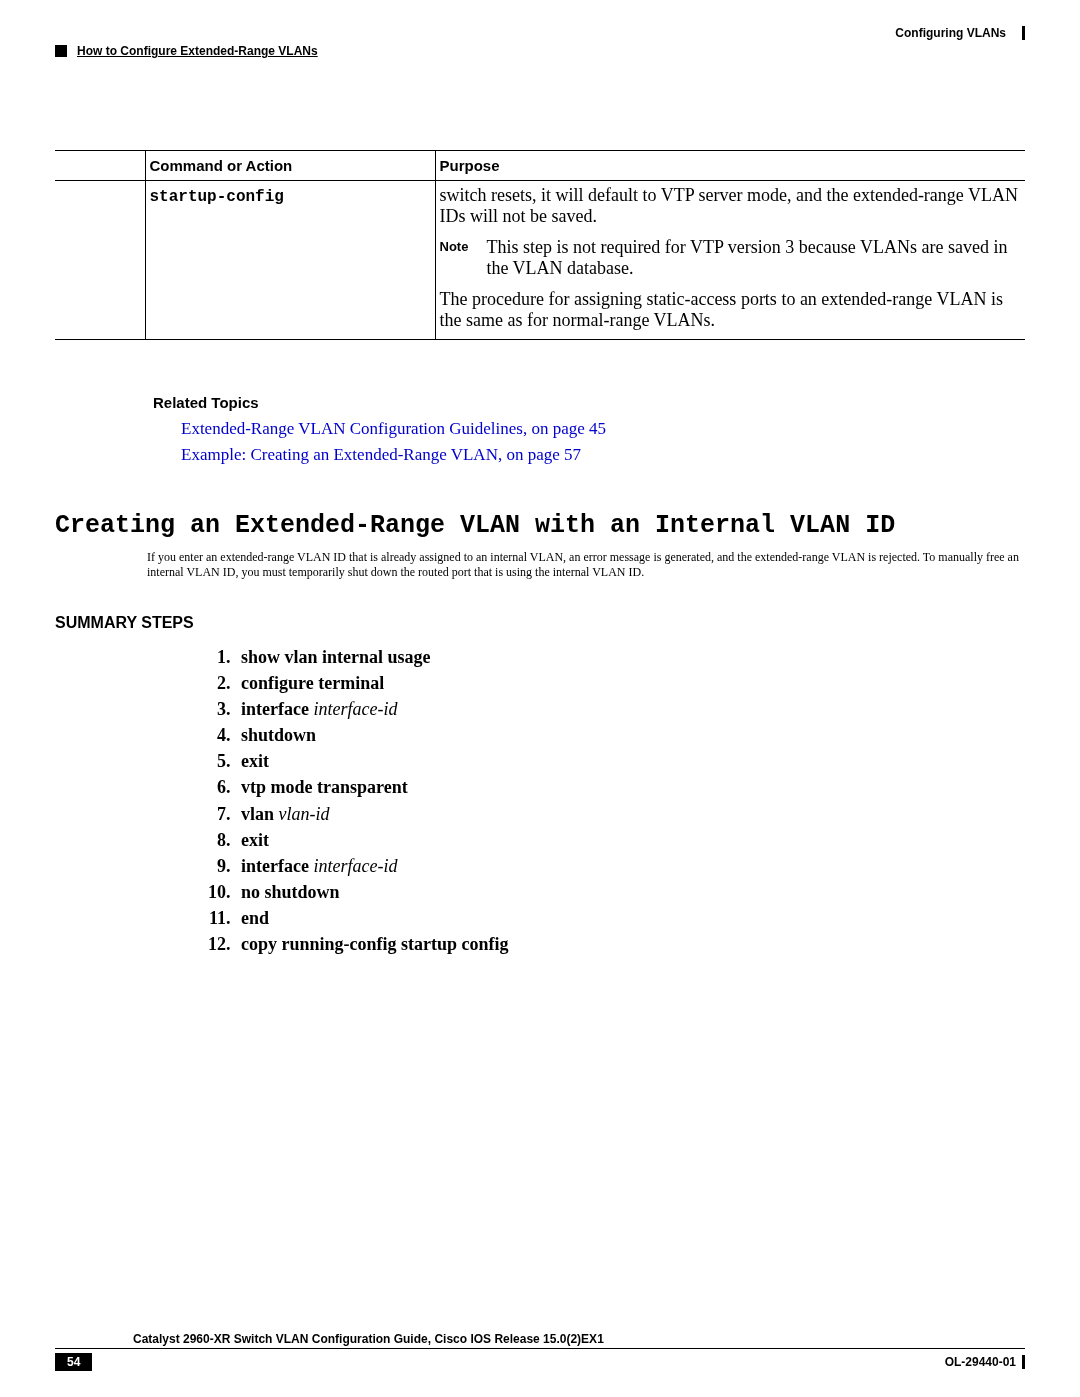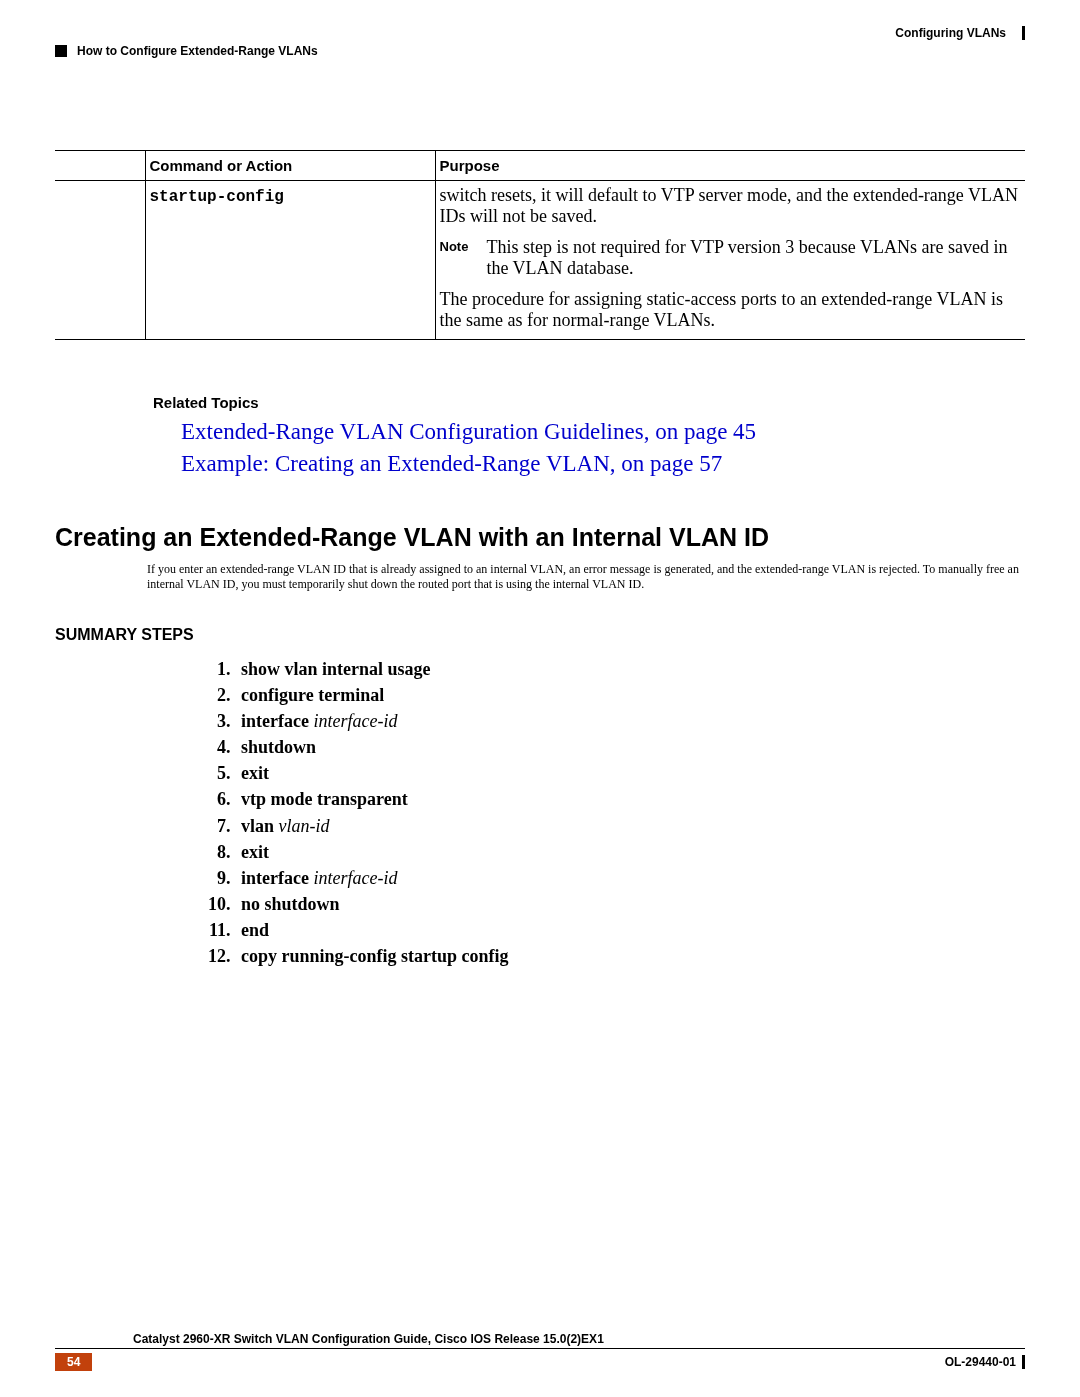--- a/index.html
+++ b/index.html
@@ -27,20 +27,21 @@
   .header-right {
     display: flex;
     align-items: center;
     gap: 16px;
   }
   .header-left {
     display: flex;
     align-items: center;
     gap: 10px;
     margin-top: 18px;
+    text-decoration: underline;
   }
   .black-box-sm {
     display: inline-block;
     width: 12px;
     height: 12px;
     background: #000;
   }
   .vbar {
     display: inline-block;
     width: 3px;
@@ -90,24 +91,24 @@
     font-weight: bold;
     font-size: 15px;
     margin-bottom: 8px;
   }
   .link {
     color: #0000cc;
     text-decoration: none;
     display: block;
     margin-bottom: 6px;
     margin-left: 28px;
-    font-size: 23px;
+    font-size: 17px;
   }
   h2.section-heading {
-    font-family: Liberation Sans, sans-serif;
+    font-family: Liberation Mono, monospace;
     font-weight: bold;
     font-size: 25px;
     margin-top: 46px;
     margin-bottom: 10px;
   }
   .intro-para {
     margin-left: 92px;
     font-size: 12px;
     line-height: 1.25;
   }
@@ -139,21 +140,21 @@
   .footer-rule {
     border-top: 1px solid #000;
     margin-bottom: 4px;
   }
   .footer-row {
     display: flex;
     justify-content: space-between;
     align-items: center;
   }
   .page-badge {
-    background: #c2410c;
+    background: #000000;
     color: #fff;
     display: inline-block;
     padding: 2px 12px;
     margin-right: 10px;
   }
   .footer-left { display: flex; align-items: center; }
   .footer-right { display: flex; align-items: flex-start; gap: 6px; }
 </style>
 </head>
 <body>

